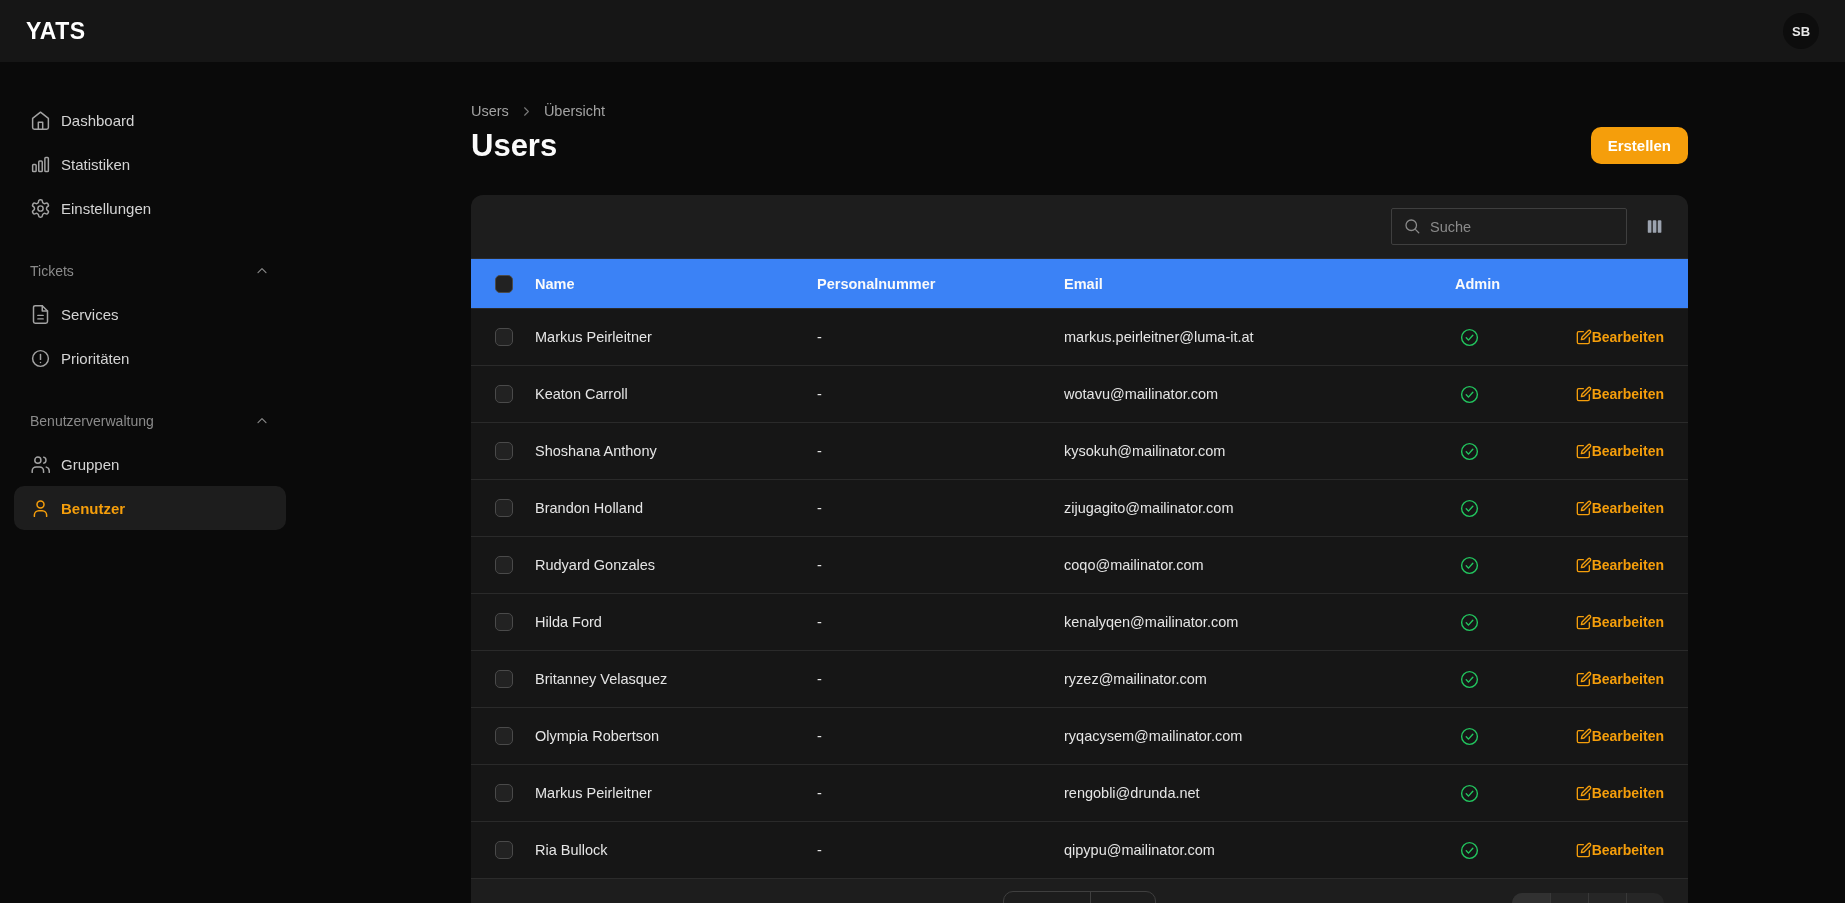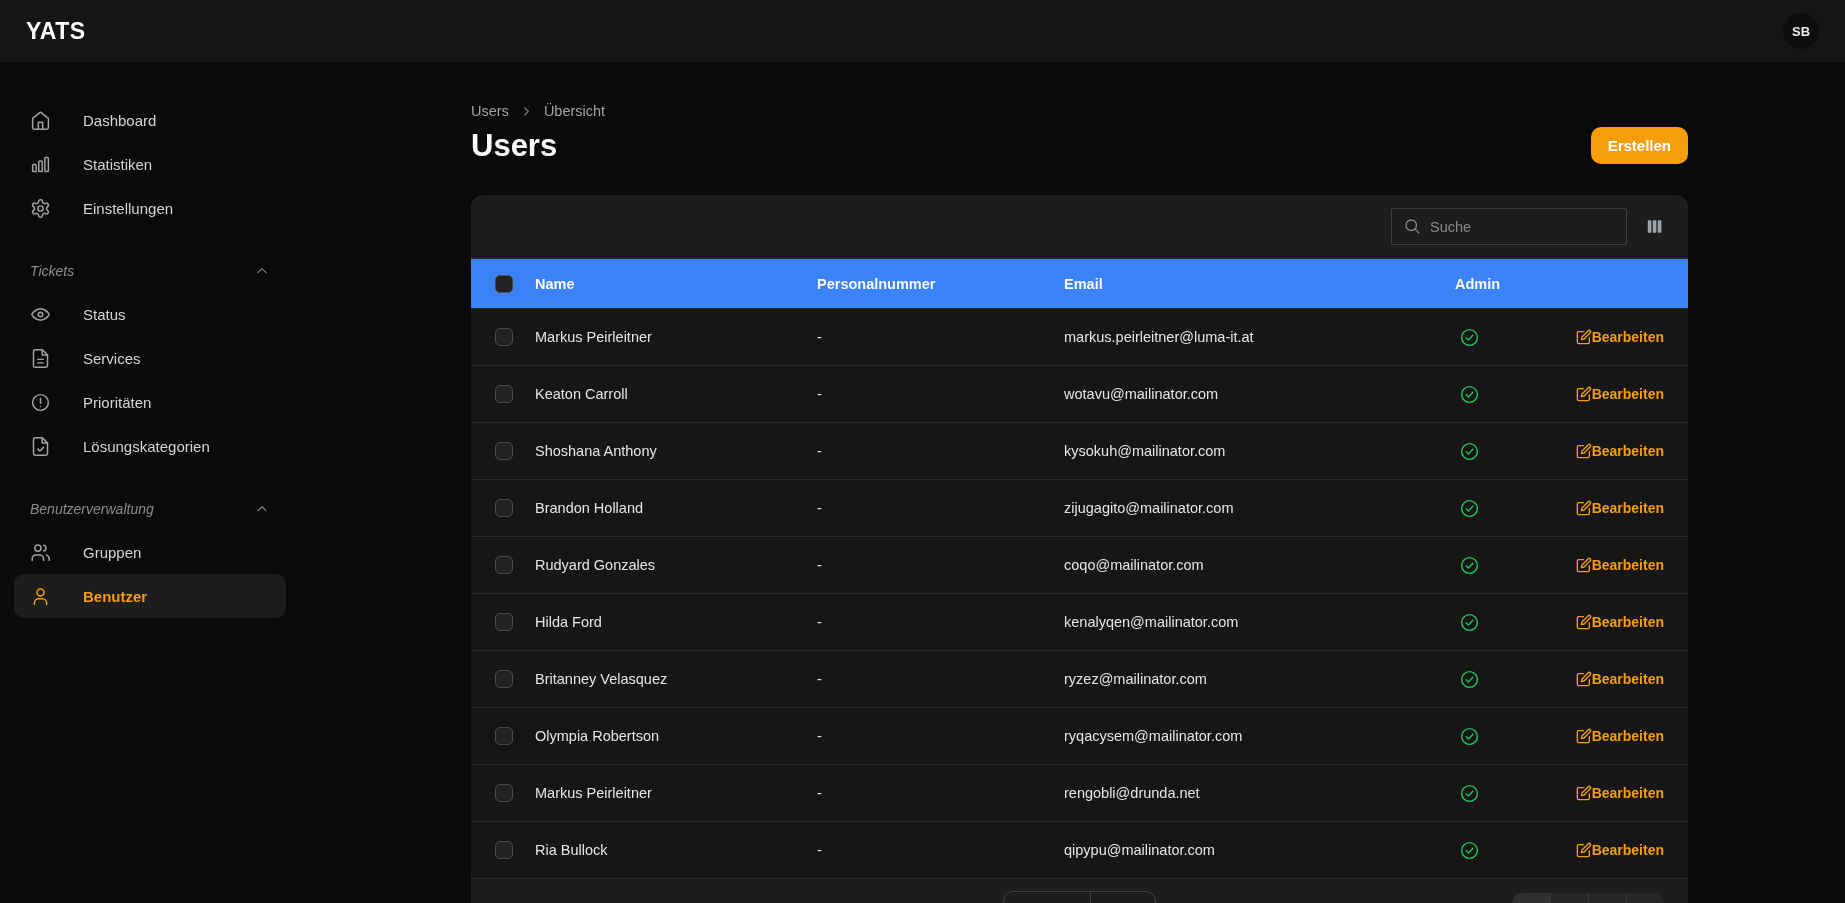--- a/index.html
+++ b/index.html
@@ -26,31 +26,31 @@
     display:flex; align-items:center; justify-content:center;
     cursor:pointer;
   }
 
   
   .layout { display:flex; height:841px; }
 
   
   .sidebar { flex:0 0 300px; width:300px; padding:36px 14px 0 14px; }
   .sb-item {
-    display:flex; align-items:center; gap:32px;
+    display:flex; align-items:center; gap:10px;
     height:44px; padding:0 16px; border-radius:10px;
     color:#d4d4d4; font-size:15px; cursor:pointer;
   }
   .sb-item .ic { width:21px; height:21px; color:#a3a3a3; flex:0 0 auto; }
   .sb-item.active { background:#1d1d1d; color:#f59e0b; font-weight:700; }
   .sb-item.active .ic { color:#f59e0b; }
   .sb-section {
     display:flex; align-items:center; justify-content:space-between;
     height:34px; padding:0 16px; margin-top:24px; margin-bottom:4px;
-    color:#8b8b8b; font-size:14px; cursor:pointer;font-style:italic;
+    color:#8b8b8b; font-size:14px; cursor:pointer;
   }
   .sb-section .ic { width:16px; height:16px; color:#8b8b8b; }
 
   
   .main { flex:1; padding:41px 157px 0 171px; }
   .breadcrumb { display:flex; align-items:center; gap:10px; color:#a3a3a3; font-size:14.5px; }
   .breadcrumb .ic { width:15px; height:15px; color:#7a7a7a; }
   .head-row { display:flex; align-items:center; justify-content:space-between; margin-top:8px; }
   .page-title { font-size:31px; font-weight:700; color:#fafafa; }
   .btn-create {
@@ -168,49 +168,34 @@
         <span>Einstellungen</span>
       </div>
       <div class="sb-section">
         <span>Tickets</span>
         <svg class="ic" viewBox="0 0 24 24">
           <path d="m6 14.5 6-6 6 6"></path>
         </svg>
       </div>
       <div class="sb-item">
         <svg class="ic" viewBox="0 0 24 24">
-          <path d="M2 12s3.5-6.5 10-6.5S22 12 22 12s-3.5 6.5-10 6.5S2 12 2 12z"></path>
-          <circle cx="12" cy="12" r="2.6"></circle>
-        </svg>
-        <span>Status</span>
-      </div>
-      <div class="sb-item">
-        <svg class="ic" viewBox="0 0 24 24">
           <path d="M14 2H6a2 2 0 0 0-2 2v16a2 2 0 0 0 2 2h12a2 2 0 0 0 2-2V8z"></path>
           <path d="M14 2v6h6"></path>
           <path d="M9 13h6"></path>
           <path d="M9 17h6"></path>
         </svg>
         <span>Services</span>
       </div>
       <div class="sb-item">
         <svg class="ic" viewBox="0 0 24 24">
           <circle cx="12" cy="12" r="9"></circle>
           <path d="M12 7.5v5.5"></path>
           <path d="M12 16.6h.01"></path>
         </svg>
         <span>Prioritäten</span>
-      </div>
-      <div class="sb-item">
-        <svg class="ic" viewBox="0 0 24 24">
-          <path d="M14 2H6a2 2 0 0 0-2 2v16a2 2 0 0 0 2 2h12a2 2 0 0 0 2-2V8z"></path>
-          <path d="M14 2v6h6"></path>
-          <path d="m9 15 2.2 2.2L15.5 13"></path>
-        </svg>
-        <span>Lösungskategorien</span>
       </div>
       <div class="sb-section">
         <span>Benutzerverwaltung</span>
         <svg class="ic" viewBox="0 0 24 24">
           <path d="m6 14.5 6-6 6 6"></path>
         </svg>
       </div>
       <div class="sb-item">
         <svg class="ic" viewBox="0 0 24 24">
           <circle cx="9" cy="7" r="3.5"></circle>

